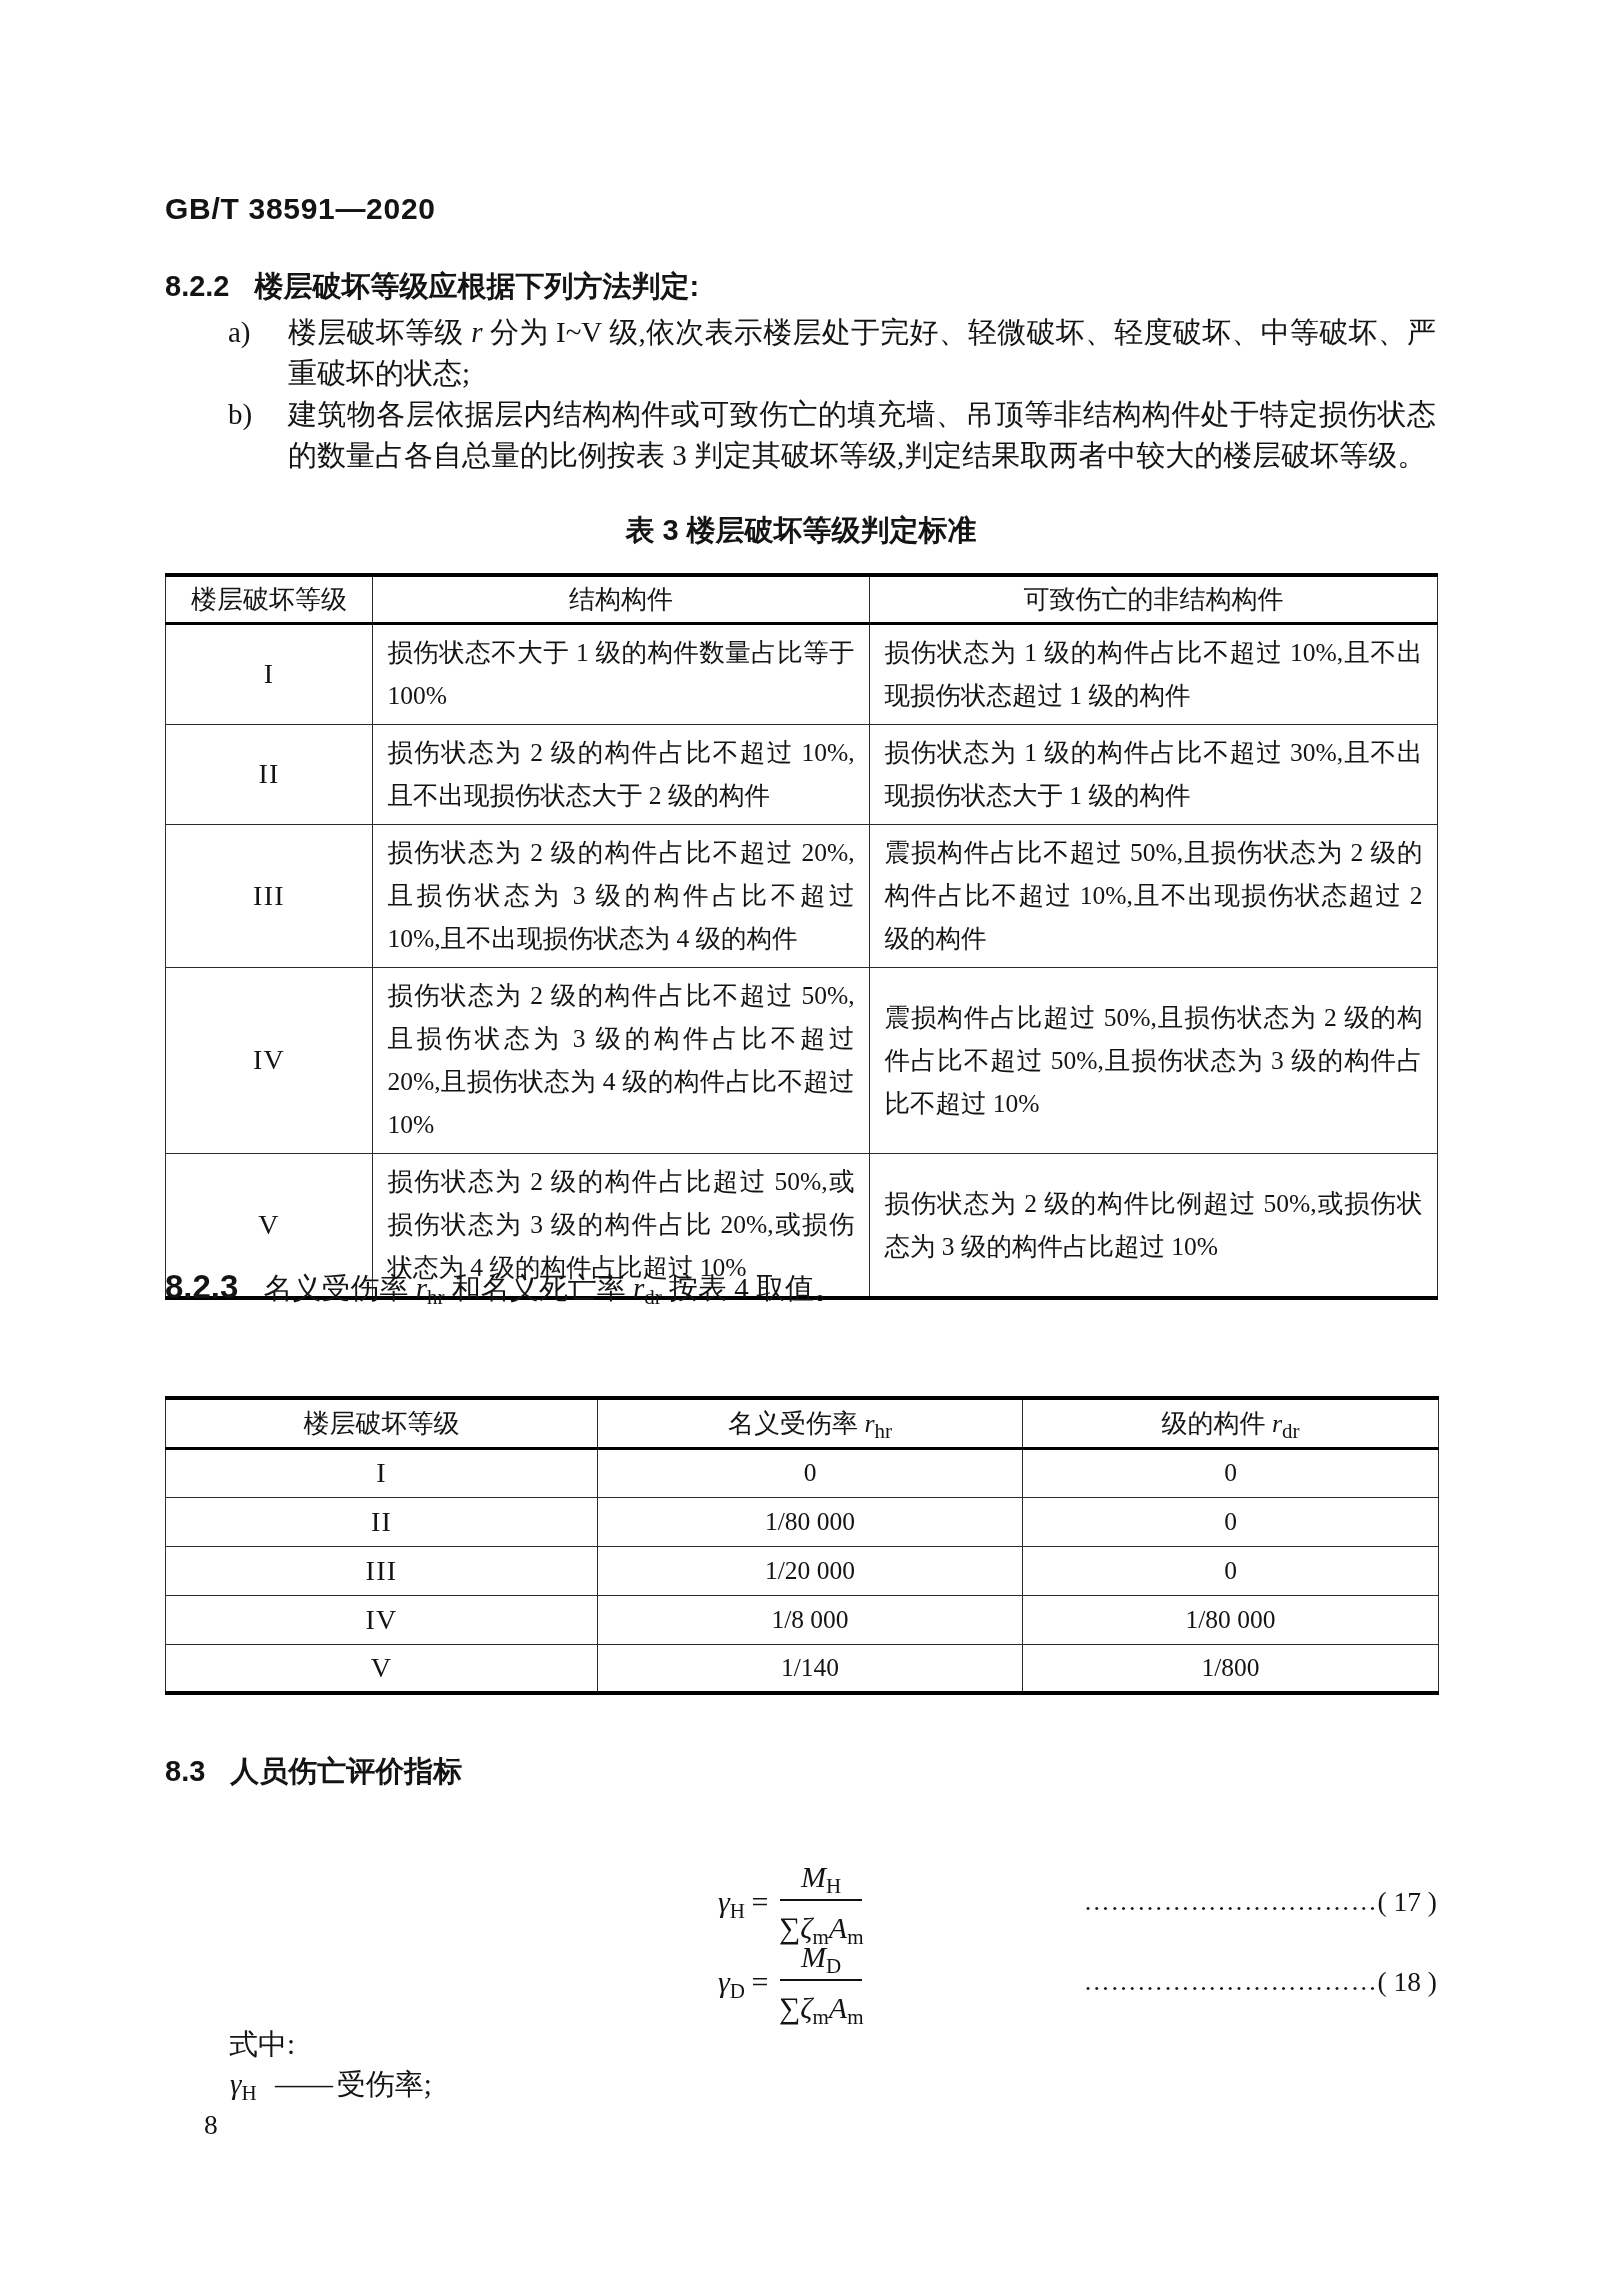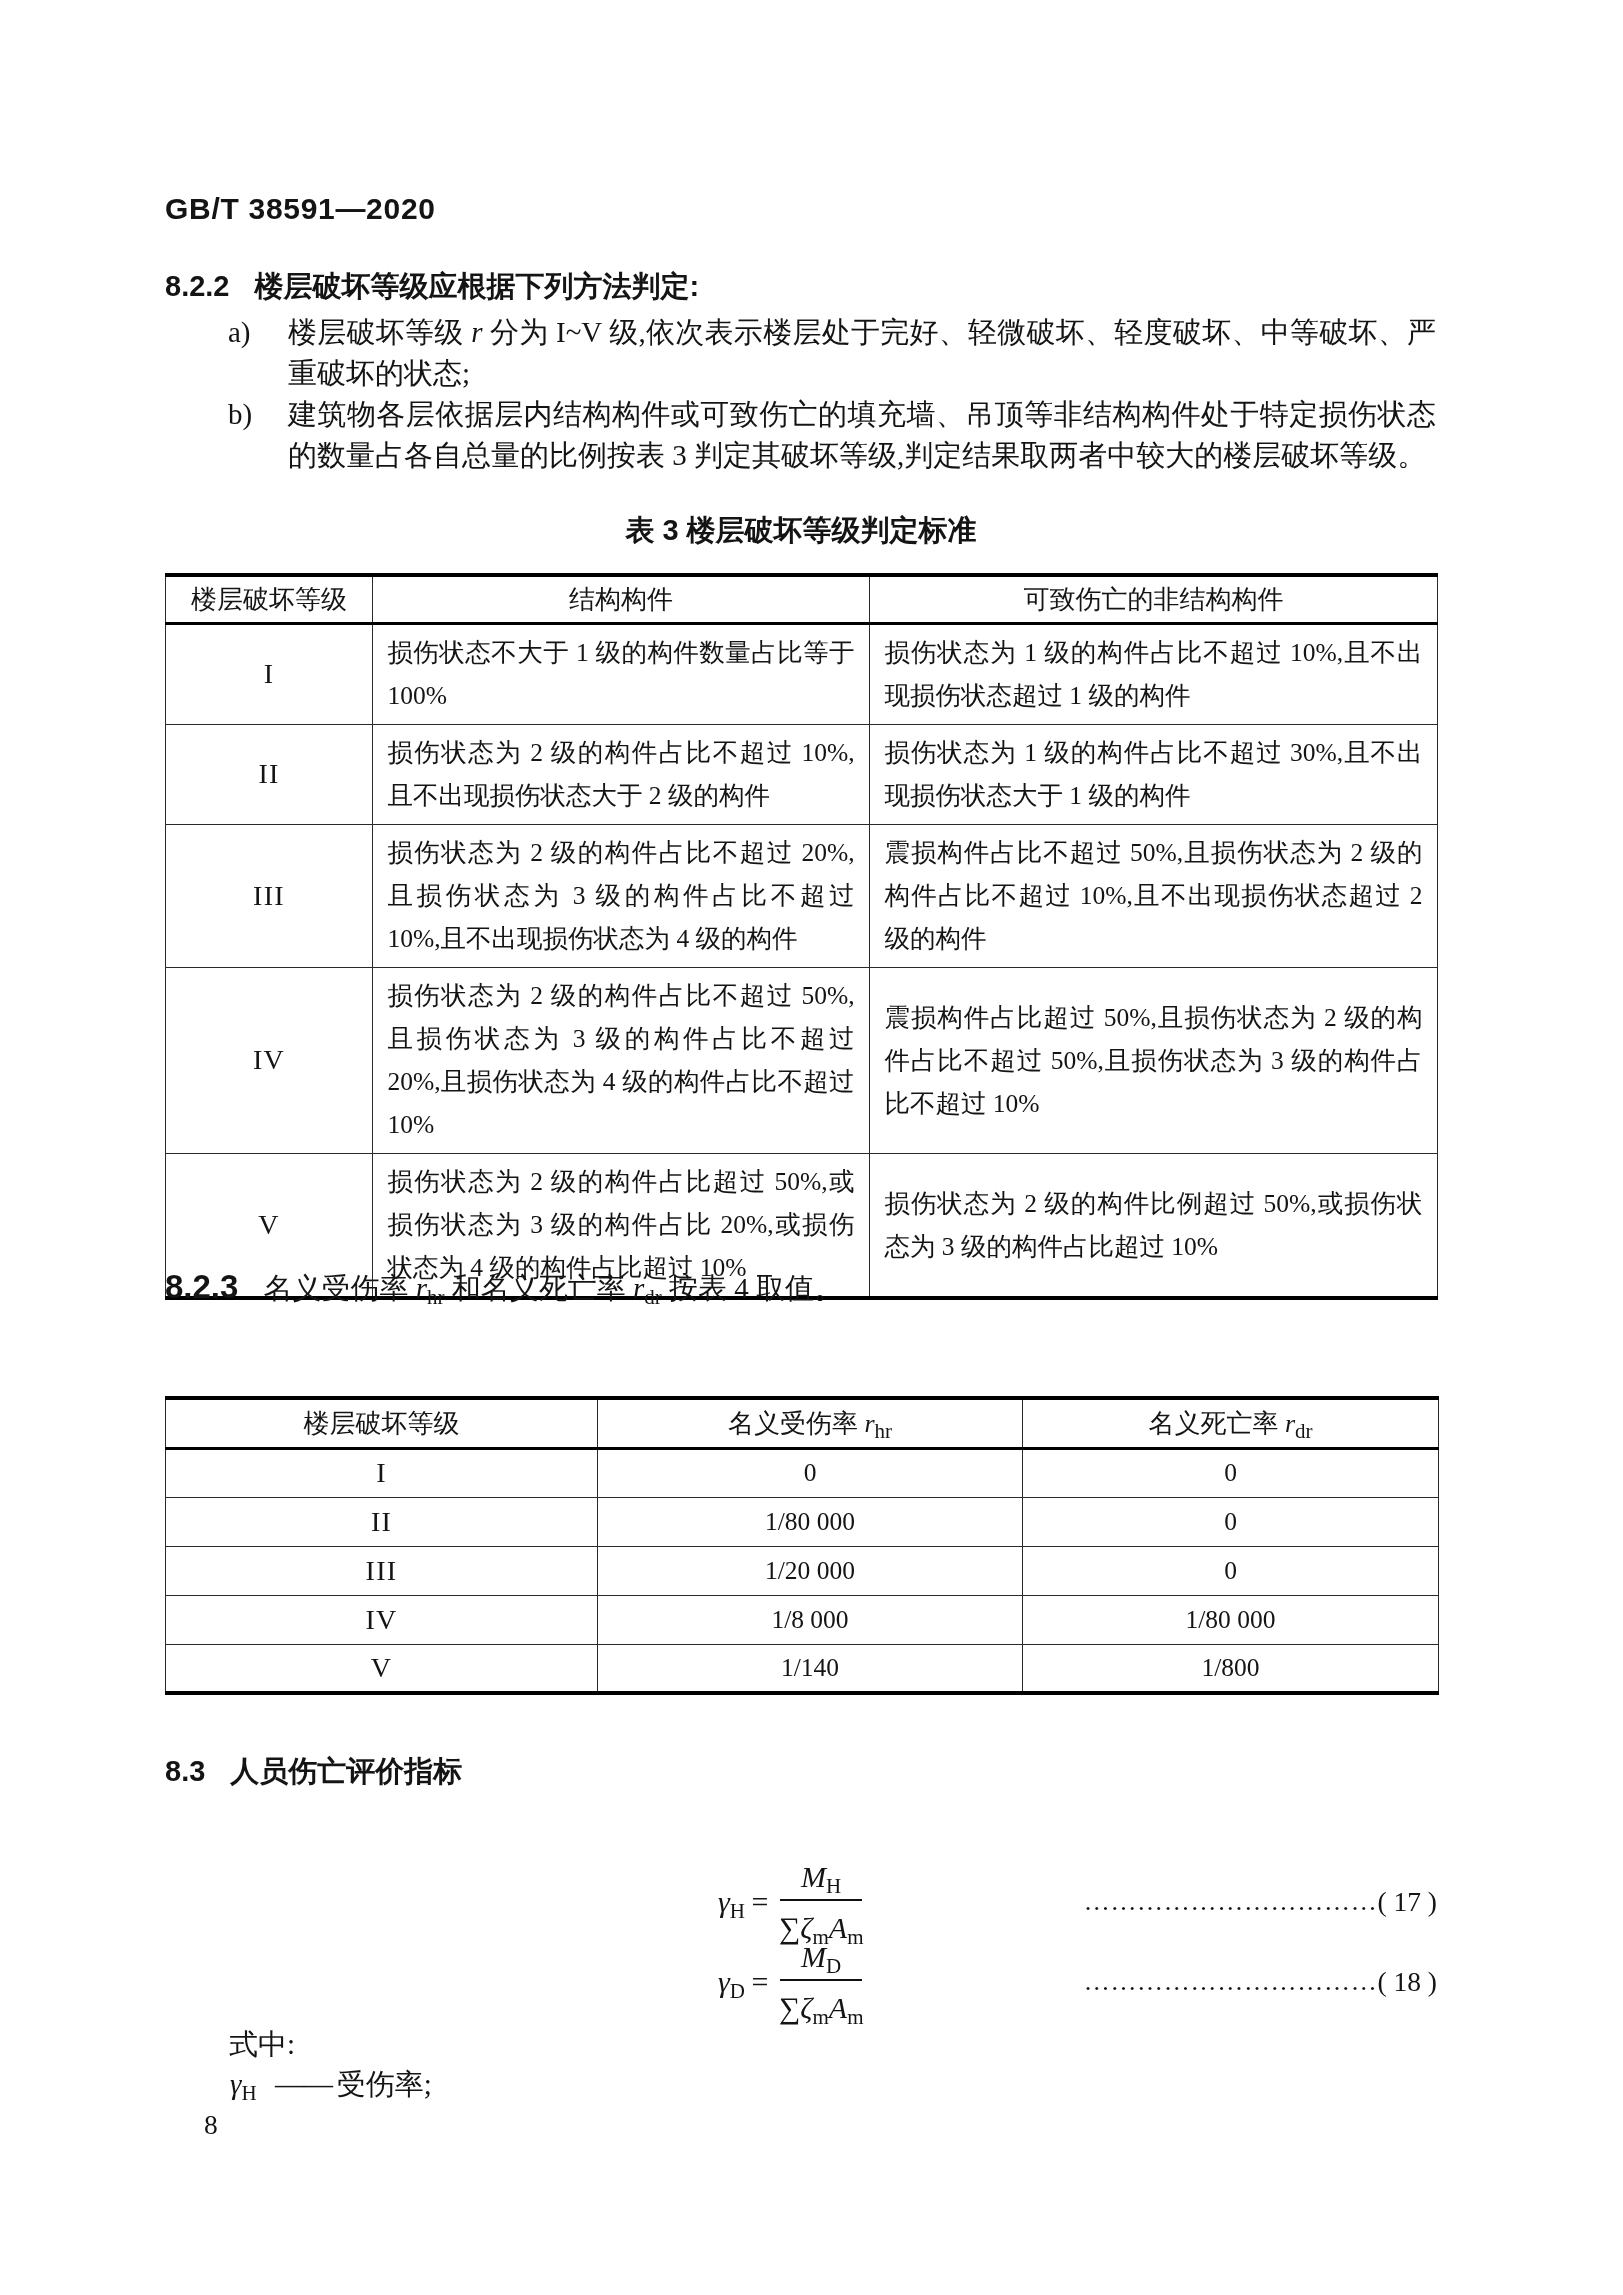--- a/index.html
+++ b/index.html
@@ -146,21 +146,21 @@
   <table class="abs t4">
     <colgroup>
         <col style="width:432px">
         <col style="width:425px">
         <col style="width:416px">
       </colgroup>
     <tbody>
       <tr class="head rh">
         <td>楼层破坏等级</td>
         <td><span>名义受伤率 </span><i class="var">r</i><sub>hr</sub></td>
-        <td><span>名义死亡率 </span><i class="var">r</i><sub>dr</sub></td>
+        <td><span>级的构件 </span><i class="var">r</i><sub>dr</sub></td>
       </tr>
       <tr class="rr">
         <td class="c-grade">I</td>
         <td class="c-center">0</td>
         <td class="c-center">0</td>
       </tr>
       <tr class="rr">
         <td class="c-grade">II</td>
         <td class="c-center">1/80 000</td>
         <td class="c-center">0</td>

